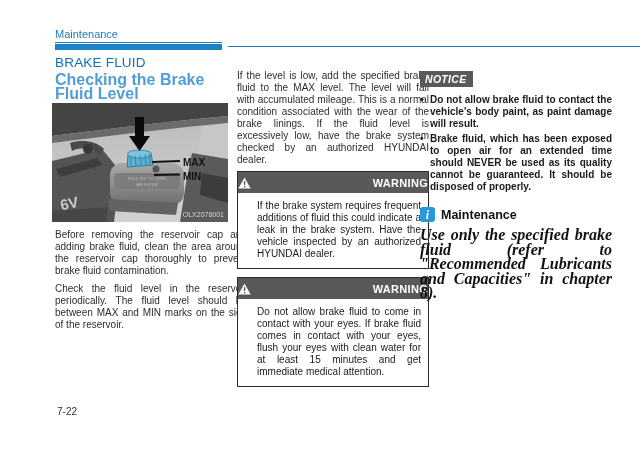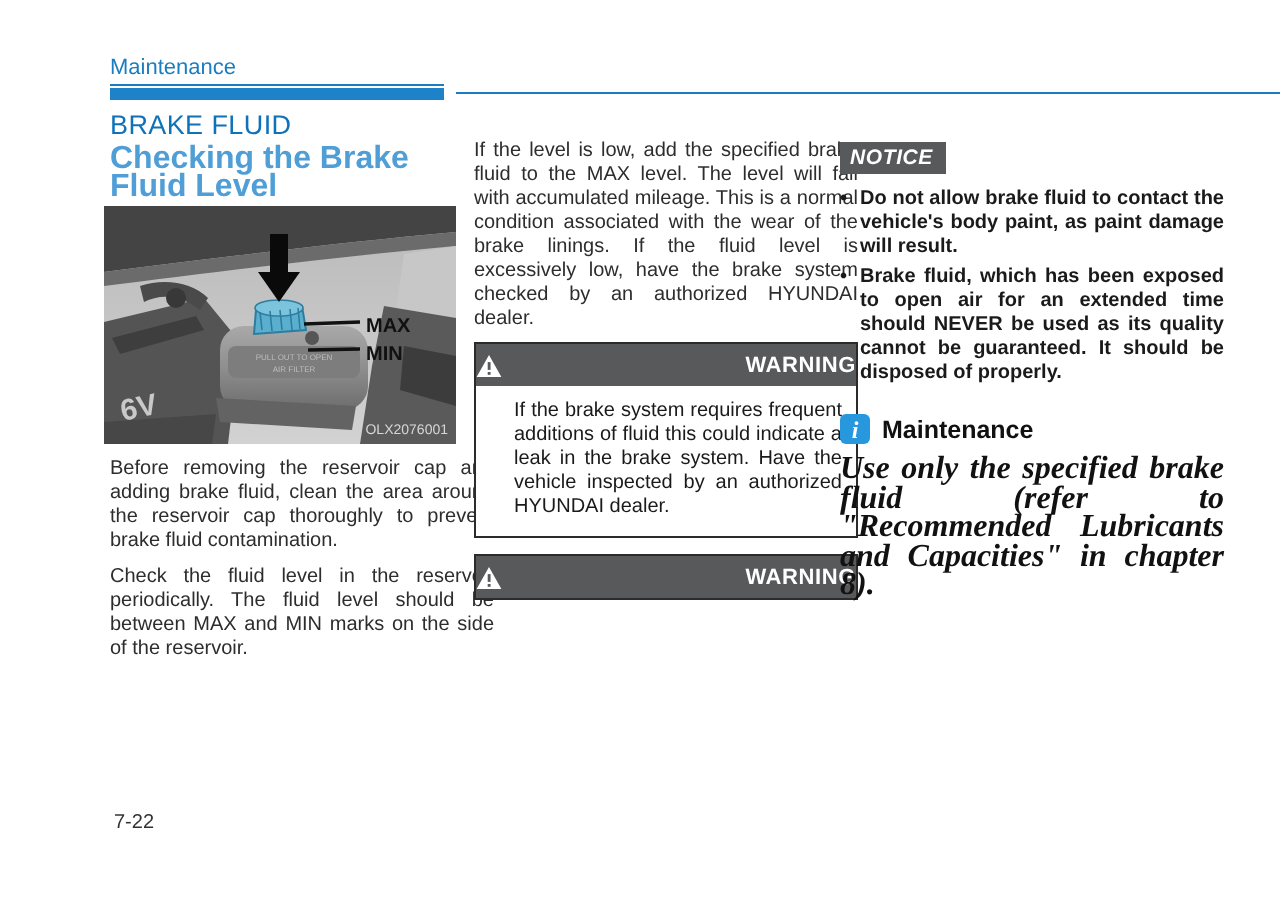--- a/index.html
+++ b/index.html
@@ -164,20 +164,21 @@
 
   <div class="warnbox">
     <div class="warnhead">
       <svg class="warn-icon" viewBox="0 0 20 18">
         <path d="M10 0.5 L19.5 17.5 H0.5 Z" fill="#ffffff"></path>
         <rect x="9" y="6" width="2.2" height="6" fill="#58595b"></rect>
         <rect x="9" y="13.6" width="2.2" height="2.2" fill="#58595b"></rect>
       </svg>
       <span>WARNING</span>
     </div>
+    <div class="warnbody">Do not allow brake fluid to come in contact with your eyes. If brake fluid comes in contact with your eyes, flush your eyes with clean water for at least 15 minutes and get immediate medical attention.</div>
   </div>
 </div>
 
 <div class="abs col col-right">
   <div class="notice-badge">NOTICE</div>
   <ul class="bullets">
     <li>Do not allow brake fluid to contact the vehicle's body paint, as paint damage will result.</li>
     <li>Brake fluid, which has been exposed to open air for an extended time should NEVER be used as its quality cannot be guaranteed. It should be disposed of properly.</li>
   </ul>
 

